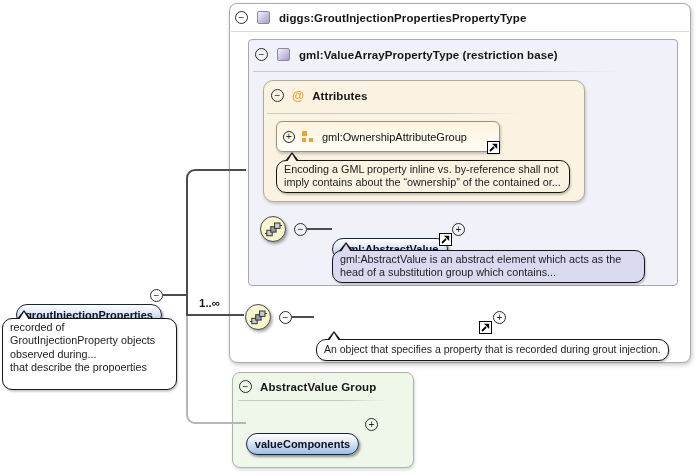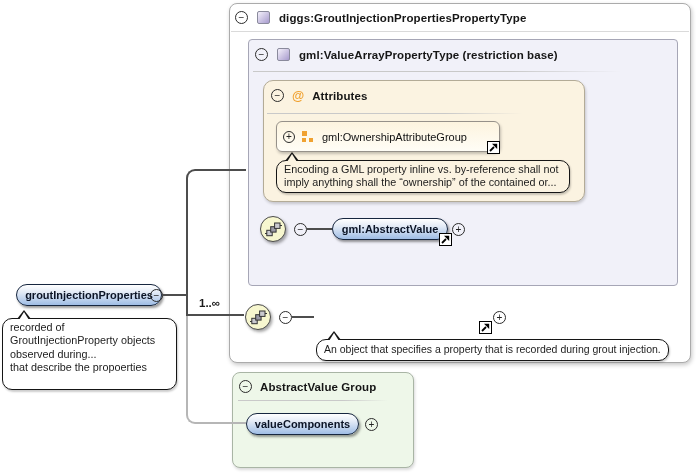--- a/index.html
+++ b/index.html
@@ -35,21 +35,21 @@
   .ag-icon i:nth-child(3){left:7px;top:8px;width:4px;height:4px;}
   .seq-circle{position:absolute;width:26px;height:26px;border:1px solid #4c4c4c;border-radius:50%;
               box-sizing:border-box;background:var(--circle-yellow,#f7f7cf);
               box-shadow:1.5px 2px 3px rgba(0,0,0,0.35);display:flex;align-items:center;justify-content:center;}
   .jump{position:absolute;width:13px;height:13px;}
   
   .pill{position:absolute;box-sizing:border-box;height:22px;border:1.5px solid var(--pill-border,#16263f);
         border-radius:11px;display:flex;align-items:center;justify-content:center;
         background:linear-gradient(to bottom,#ffffff 0%,#e2eaf6 38%,var(--pill-blue,#9fbde5) 100%);
         box-shadow:1.5px 2px 2.5px rgba(0,0,0,0.4);
-        font-weight:700;font-size:11px;color:#0b1426;white-space:nowrap;}
+        font-weight:700;font-size:11px;color:#0b1426;white-space:nowrap;margin-top:20px;}
   
   .bubble{position:absolute;box-sizing:border-box;border:1.4px solid #151515;border-radius:10px;
           background:#fff;padding:2px 7px;font-size:10.8px;line-height:13.3px;color:#1c1c1c;
           box-shadow:1px 1.5px 2px rgba(0,0,0,0.2);}
   .bubble.nowrap{white-space:nowrap;}
   .bubble .ln{display:block;}
   .bubble .tip{position:absolute;top:-9px;width:0;height:0;
                border-left:7px solid transparent;border-right:7px solid transparent;
                border-bottom:9px solid #151515;}
   .bubble .tip-fill{position:absolute;top:-7px;width:0;height:0;
@@ -123,21 +123,21 @@
                 <path d="M3 10 L7 6" stroke="#000" stroke-width="1.8"></path>
                 <polygon points="5,2.8 10.2,2.8 10.2,8" fill="#000"></polygon>
               </svg>
           </span>
         </div>
 
         <div class="bubble cream" style="left:12px;top:79px;width:294px;height:33px;">
           <i class="tip" style="left:8px;"></i>
             <i class="tip-fill" style="left:9.5px;"></i>
           <span class="ln">Encoding a GML property inline vs. by-reference shall not</span>
-          <span class="ln">imply anything shall the “ownership” of the contained or...</span>
+          <span class="ln">imply contains about the “ownership” of the contained or...</span>
         </div>
       </div>
 
       <span class="seq-circle" style="left:11px;top:176px;">
         <svg width="17" height="17" viewBox="0 0 17 17">
           <g stroke="#333" stroke-width="1">
             <line x1="0" y1="12.5" x2="3" y2="12.5"></line>
               <line x1="14" y1="4.5" x2="17" y2="4.5"></line>
             <rect x="1.8" y="9.3" width="5.4" height="5.4" fill="#c9c9cf"></rect>
             <rect x="5.7" y="5.7" width="5.4" height="5.4" fill="#9a9aa5"></rect>
@@ -155,20 +155,26 @@
       <span class="jump" style="left:190px;top:192px;">
         <svg width="13" height="13" viewBox="0 0 13 13">
             <rect x="0.5" y="0.5" width="12" height="12" fill="#fff" stroke="#000"></rect>
             <path d="M3 10 L7 6" stroke="#000" stroke-width="1.8"></path>
             <polygon points="5,2.8 10.2,2.8 10.2,8" fill="#000"></polygon>
           </svg>
       </span>
       <span class="tog" style="left:203px;top:183px;">
           <span>+</span>
         </span>
+      <div class="bubble lav" style="left:83px;top:210px;width:313px;height:33px;">
+        <i class="tip" style="left:6px;"></i>
+          <i class="tip-fill" style="left:7.5px;"></i>
+        <span class="ln">gml:AbstractValue is an abstract element which acts as the</span>
+        <span class="ln">head of a substitution group which contains...</span>
+      </div>
     </div>
 
     <span class="seq-circle" style="left:15px;top:300px;">
       <svg width="17" height="17" viewBox="0 0 17 17">
         <g stroke="#333" stroke-width="1">
           <line x1="0" y1="12.5" x2="3" y2="12.5"></line>
             <line x1="14" y1="4.5" x2="17" y2="4.5"></line>
           <rect x="1.8" y="9.3" width="5.4" height="5.4" fill="#c9c9cf"></rect>
           <rect x="5.7" y="5.7" width="5.4" height="5.4" fill="#9a9aa5"></rect>
           <rect x="9.6" y="2" width="5.4" height="5.4" fill="#c9c9cf"></rect>

